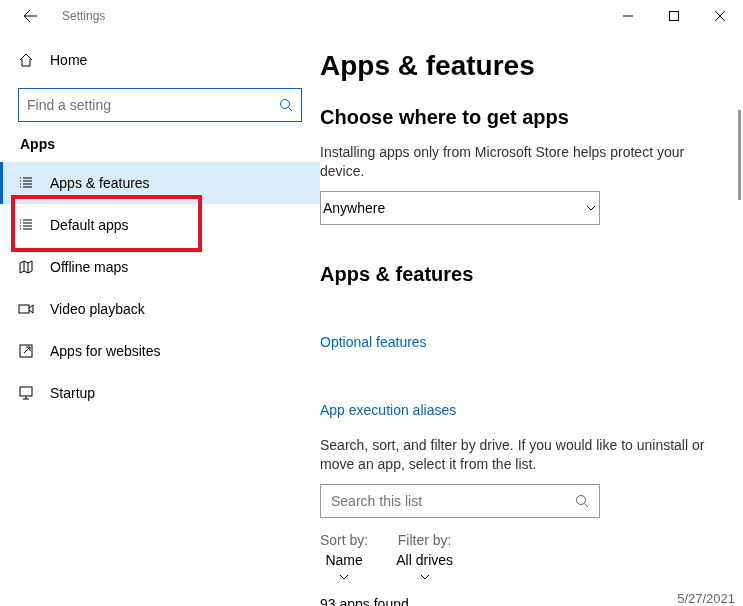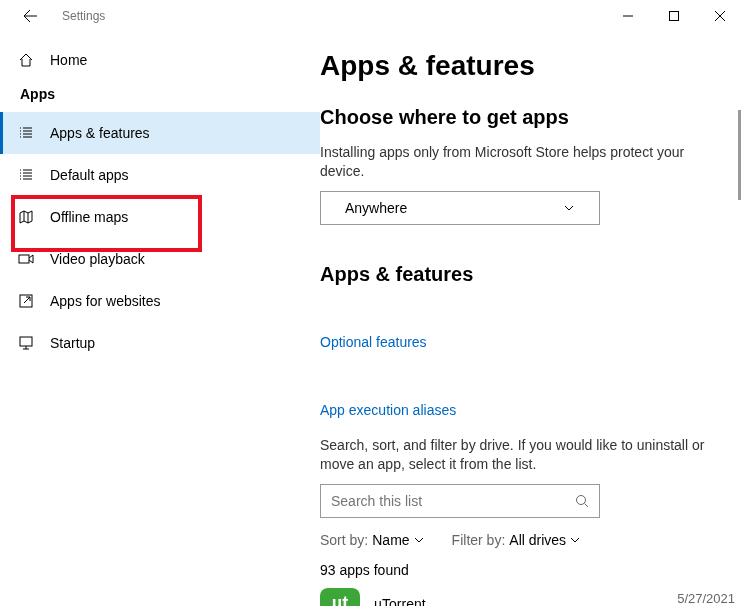--- a/index.html
+++ b/index.html
@@ -20,26 +20,26 @@
     .category { font-size: 14px; font-weight: 600; margin: 6px 0 10px 20px; }
     .nav-item { display: flex; align-items: center; height: 42px; padding-left: 18px; cursor: pointer; font-size: 14px; }
     .nav-item .icon { width: 26px; display: flex; justify-content: flex-start; color: #000; }
     .nav-item .label { margin-left: 6px; }
     .nav-item.selected { background: #d9ecf9; border-left: 3px solid #0067c0; padding-left: 15px; }
     .highlight-box { position: absolute; border: 4px solid #e81123; pointer-events: none; }
     .main { flex: 1; padding: 18px 14px 0 0; position: relative; overflow: hidden; }
     .main h1 { font-size: 28px; font-weight: 600; margin-bottom: 24px; }
     .main h2 { font-size: 20px; font-weight: 600; margin-bottom: 14px; }
     .main p { font-size: 14px; color: #333; margin-bottom: 10px; line-height: 1.35; }
-    .dropdown { border: 1px solid #999; height: 34px; width: 280px; display: flex; align-items: center; justify-content: space-between; padding: 0 24px; font-size: 14px; cursor: pointer; margin-bottom: 38px; }
+    .dropdown { border: 1px solid #999; height: 34px; width: 280px; display: flex; align-items: center; justify-content: space-between; padding: 0 2px; font-size: 14px; cursor: pointer; margin-bottom: 38px; }
     .link { color: #0067c0; font-size: 14px; cursor: pointer; margin-bottom: 18px; display: inline-block; margin-top: 34px; }
     .search-list { border: 1px solid #999; height: 34px; width: 280px; display: flex; align-items: center; padding: 0 10px; margin-bottom: 14px; }
     .search-list input { border: none; outline: none; flex: 1; font-size: 14px; color: #4d7c0f; background: transparent; }
     .sort-row { display: flex; gap: 28px; font-size: 14px; margin-bottom: 14px; }
-    .sort-item { display: flex; align-items: center; gap: 4px; cursor: pointer; }
+    .sort-item { display: flex; align-items: center; gap: 4px; cursor: pointer; flex-direction: column; }
     .sort-label { color: #666; }
     .count { font-size: 14px; margin-bottom: 10px; }
     .app-row { display: flex; align-items: center; gap: 14px; }
     .app-icon { width: 40px; height: 32px; background: #3da639; display: flex; justify-content: center; align-items: center; color: #fff; font-size: 18px; font-weight: bold; border-radius: 8px; }
     .app-name { font-size: 14px; }
     .scrollbar { position: absolute; right: 2px; top: 78px; width: 3px; height: 90px; background: #999; }
     .date { position: absolute; right: 8px; bottom: 0; font-size: 13px; color: #666; }
     svg { display: block; }
   </style>
 </head>
@@ -74,20 +74,29 @@
 <div class="container">
   <div class="sidebar">
     <div class="home-row">
       <span class="icon">
         <svg width="16" height="16" viewBox="0 0 16 16">
             <path d="M2 8 L8 2 L14 8 M4 7 V14 H12 V7" stroke="#000" stroke-width="1" fill="none"></path>
           </svg>
       </span>
       <span class="label">Home</span>
     </div>
+    <div class="search-wrap">
+      <input placeholder="Find a setting" style="">
+      <span class="search-icon">
+        <svg width="14" height="14" viewBox="0 0 14 14">
+            <circle cx="6" cy="6" r="4.5" stroke="#0067c0" fill="none"></circle>
+            <path d="M9.5 9.5 L13 13" stroke="#0067c0"></path>
+          </svg>
+      </span>
+    </div>
     <div class="category">Apps</div>
 
     <div class="nav-item selected">
       <span class="icon">
         <svg width="16" height="16" viewBox="0 0 16 16">
             <path d="M2 3h1M5 3h9 M2 6h1M5 6h9 M2 9h1M5 9h9 M2 12h1M5 12h9" stroke="#000"></path>
           </svg>
       </span>
       <span class="label">Apps &amp; features</span>
     </div>

